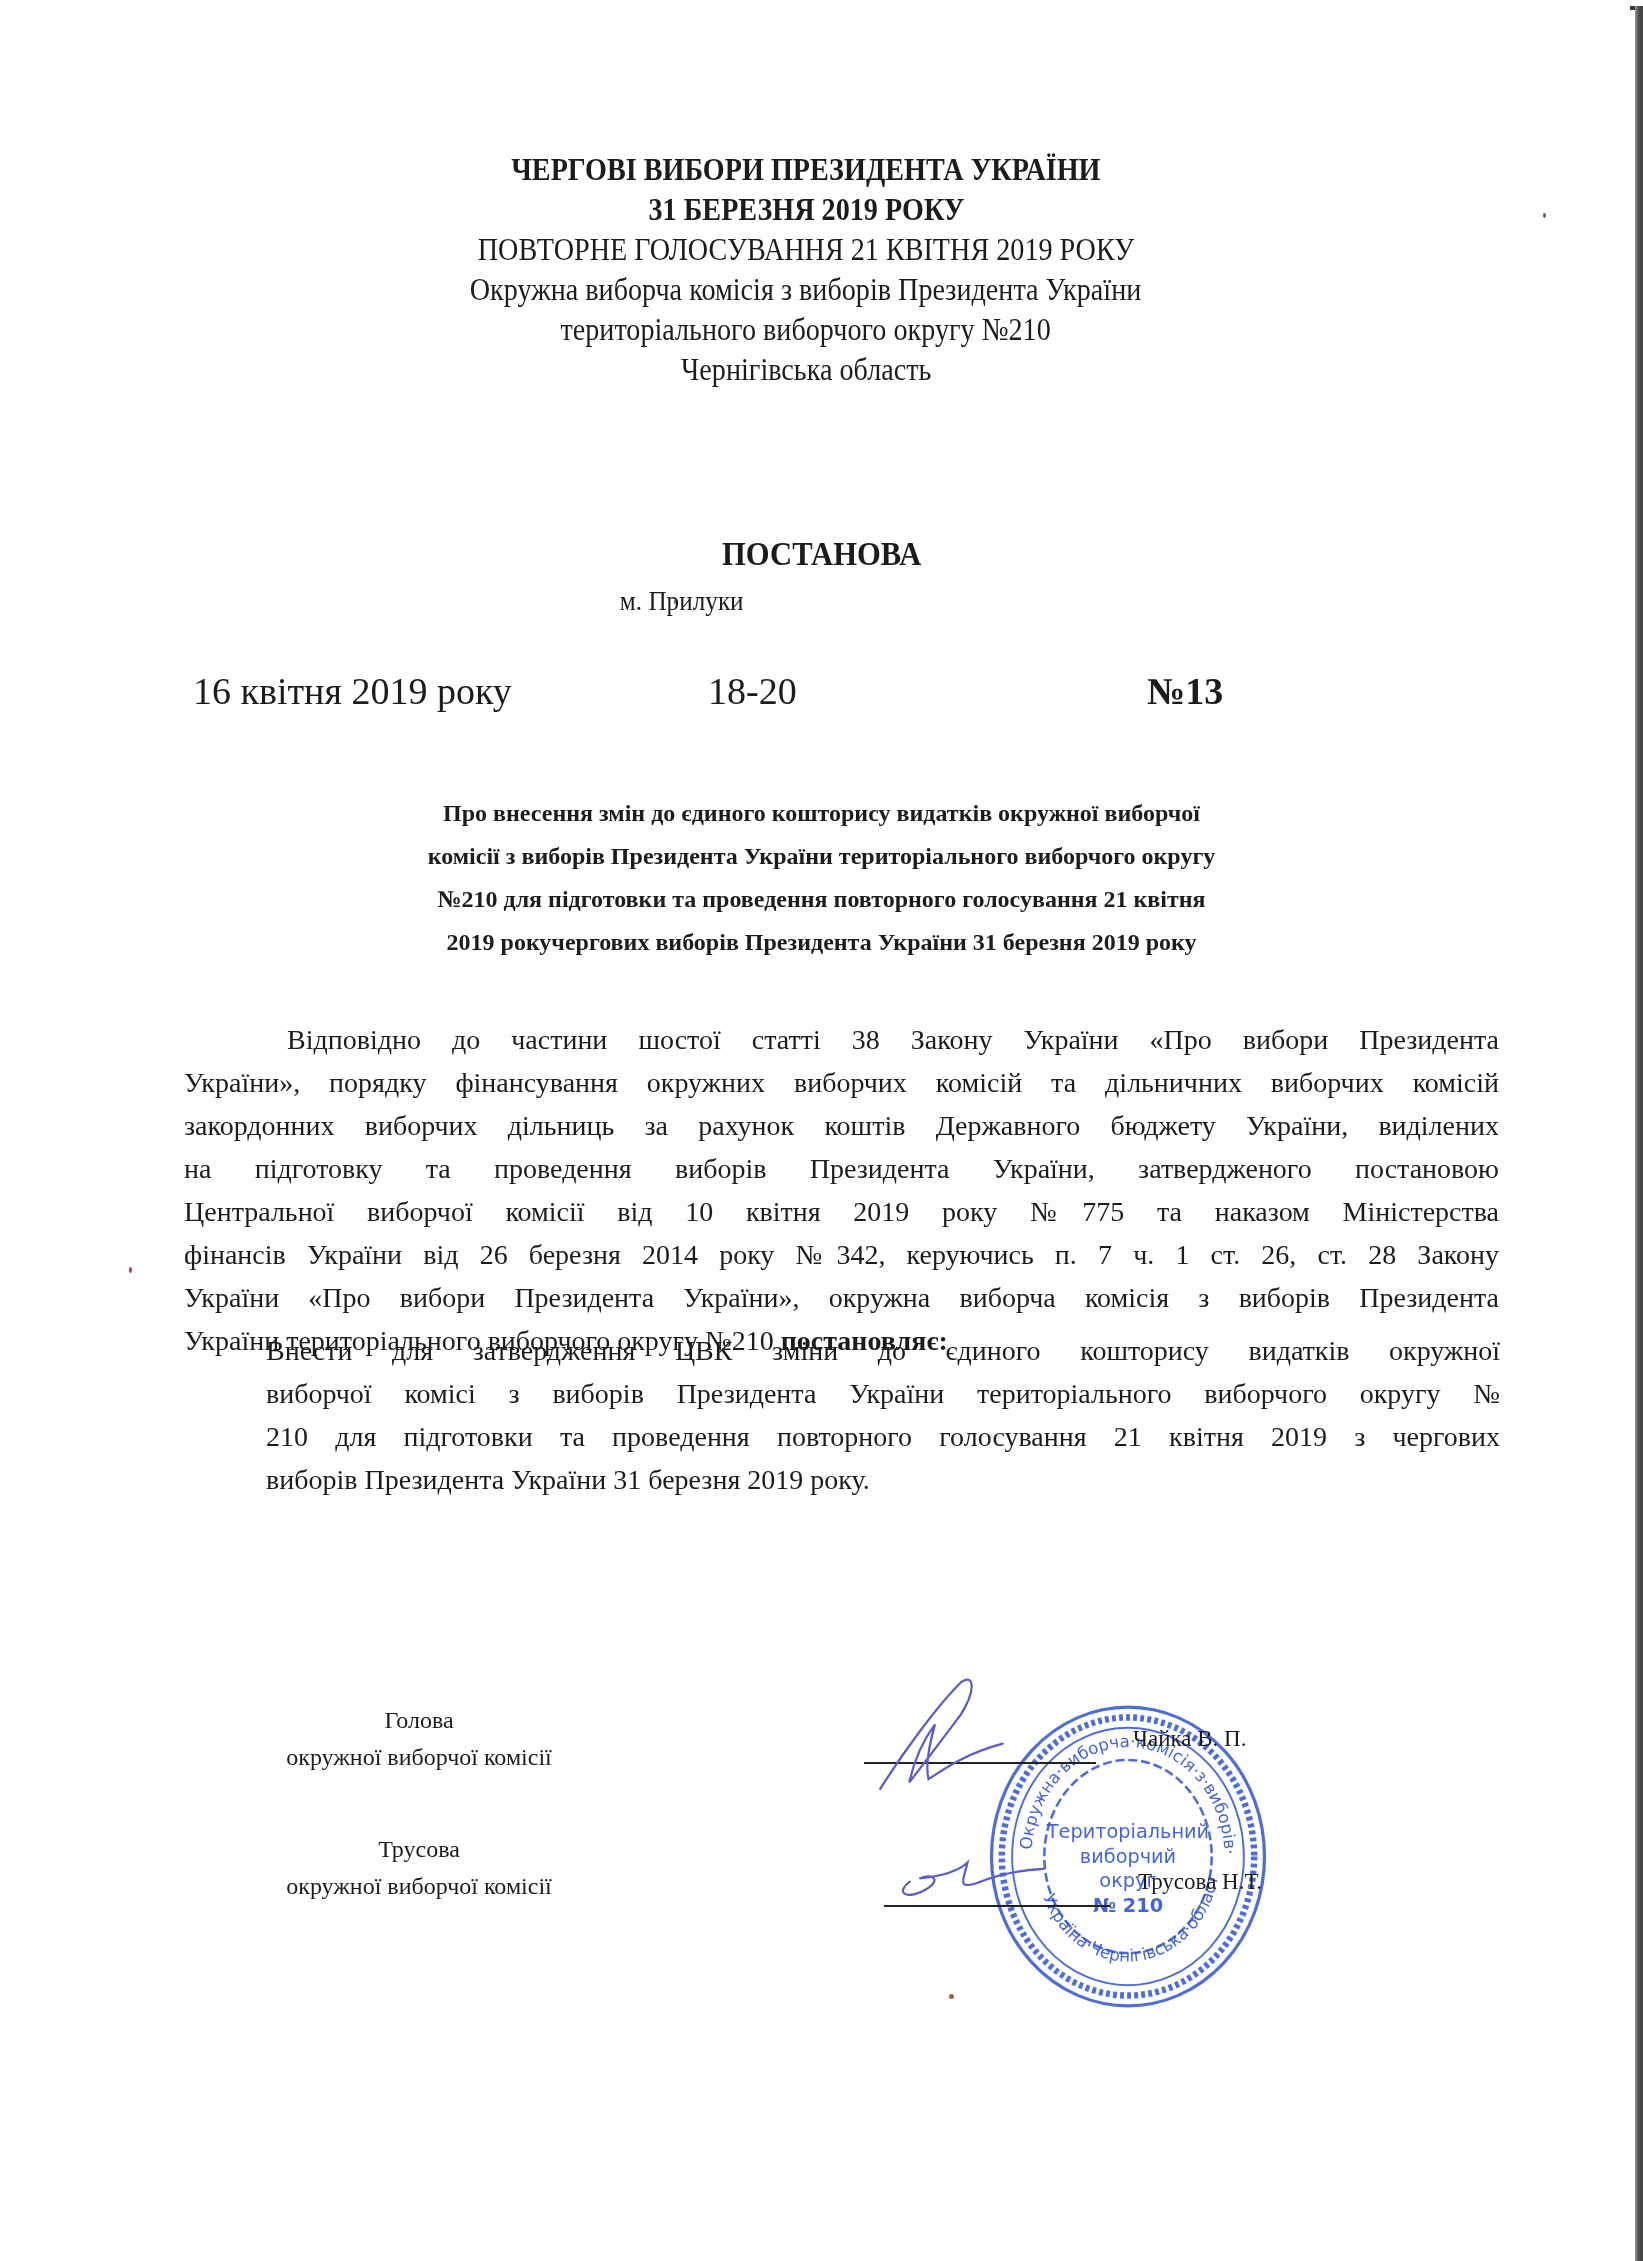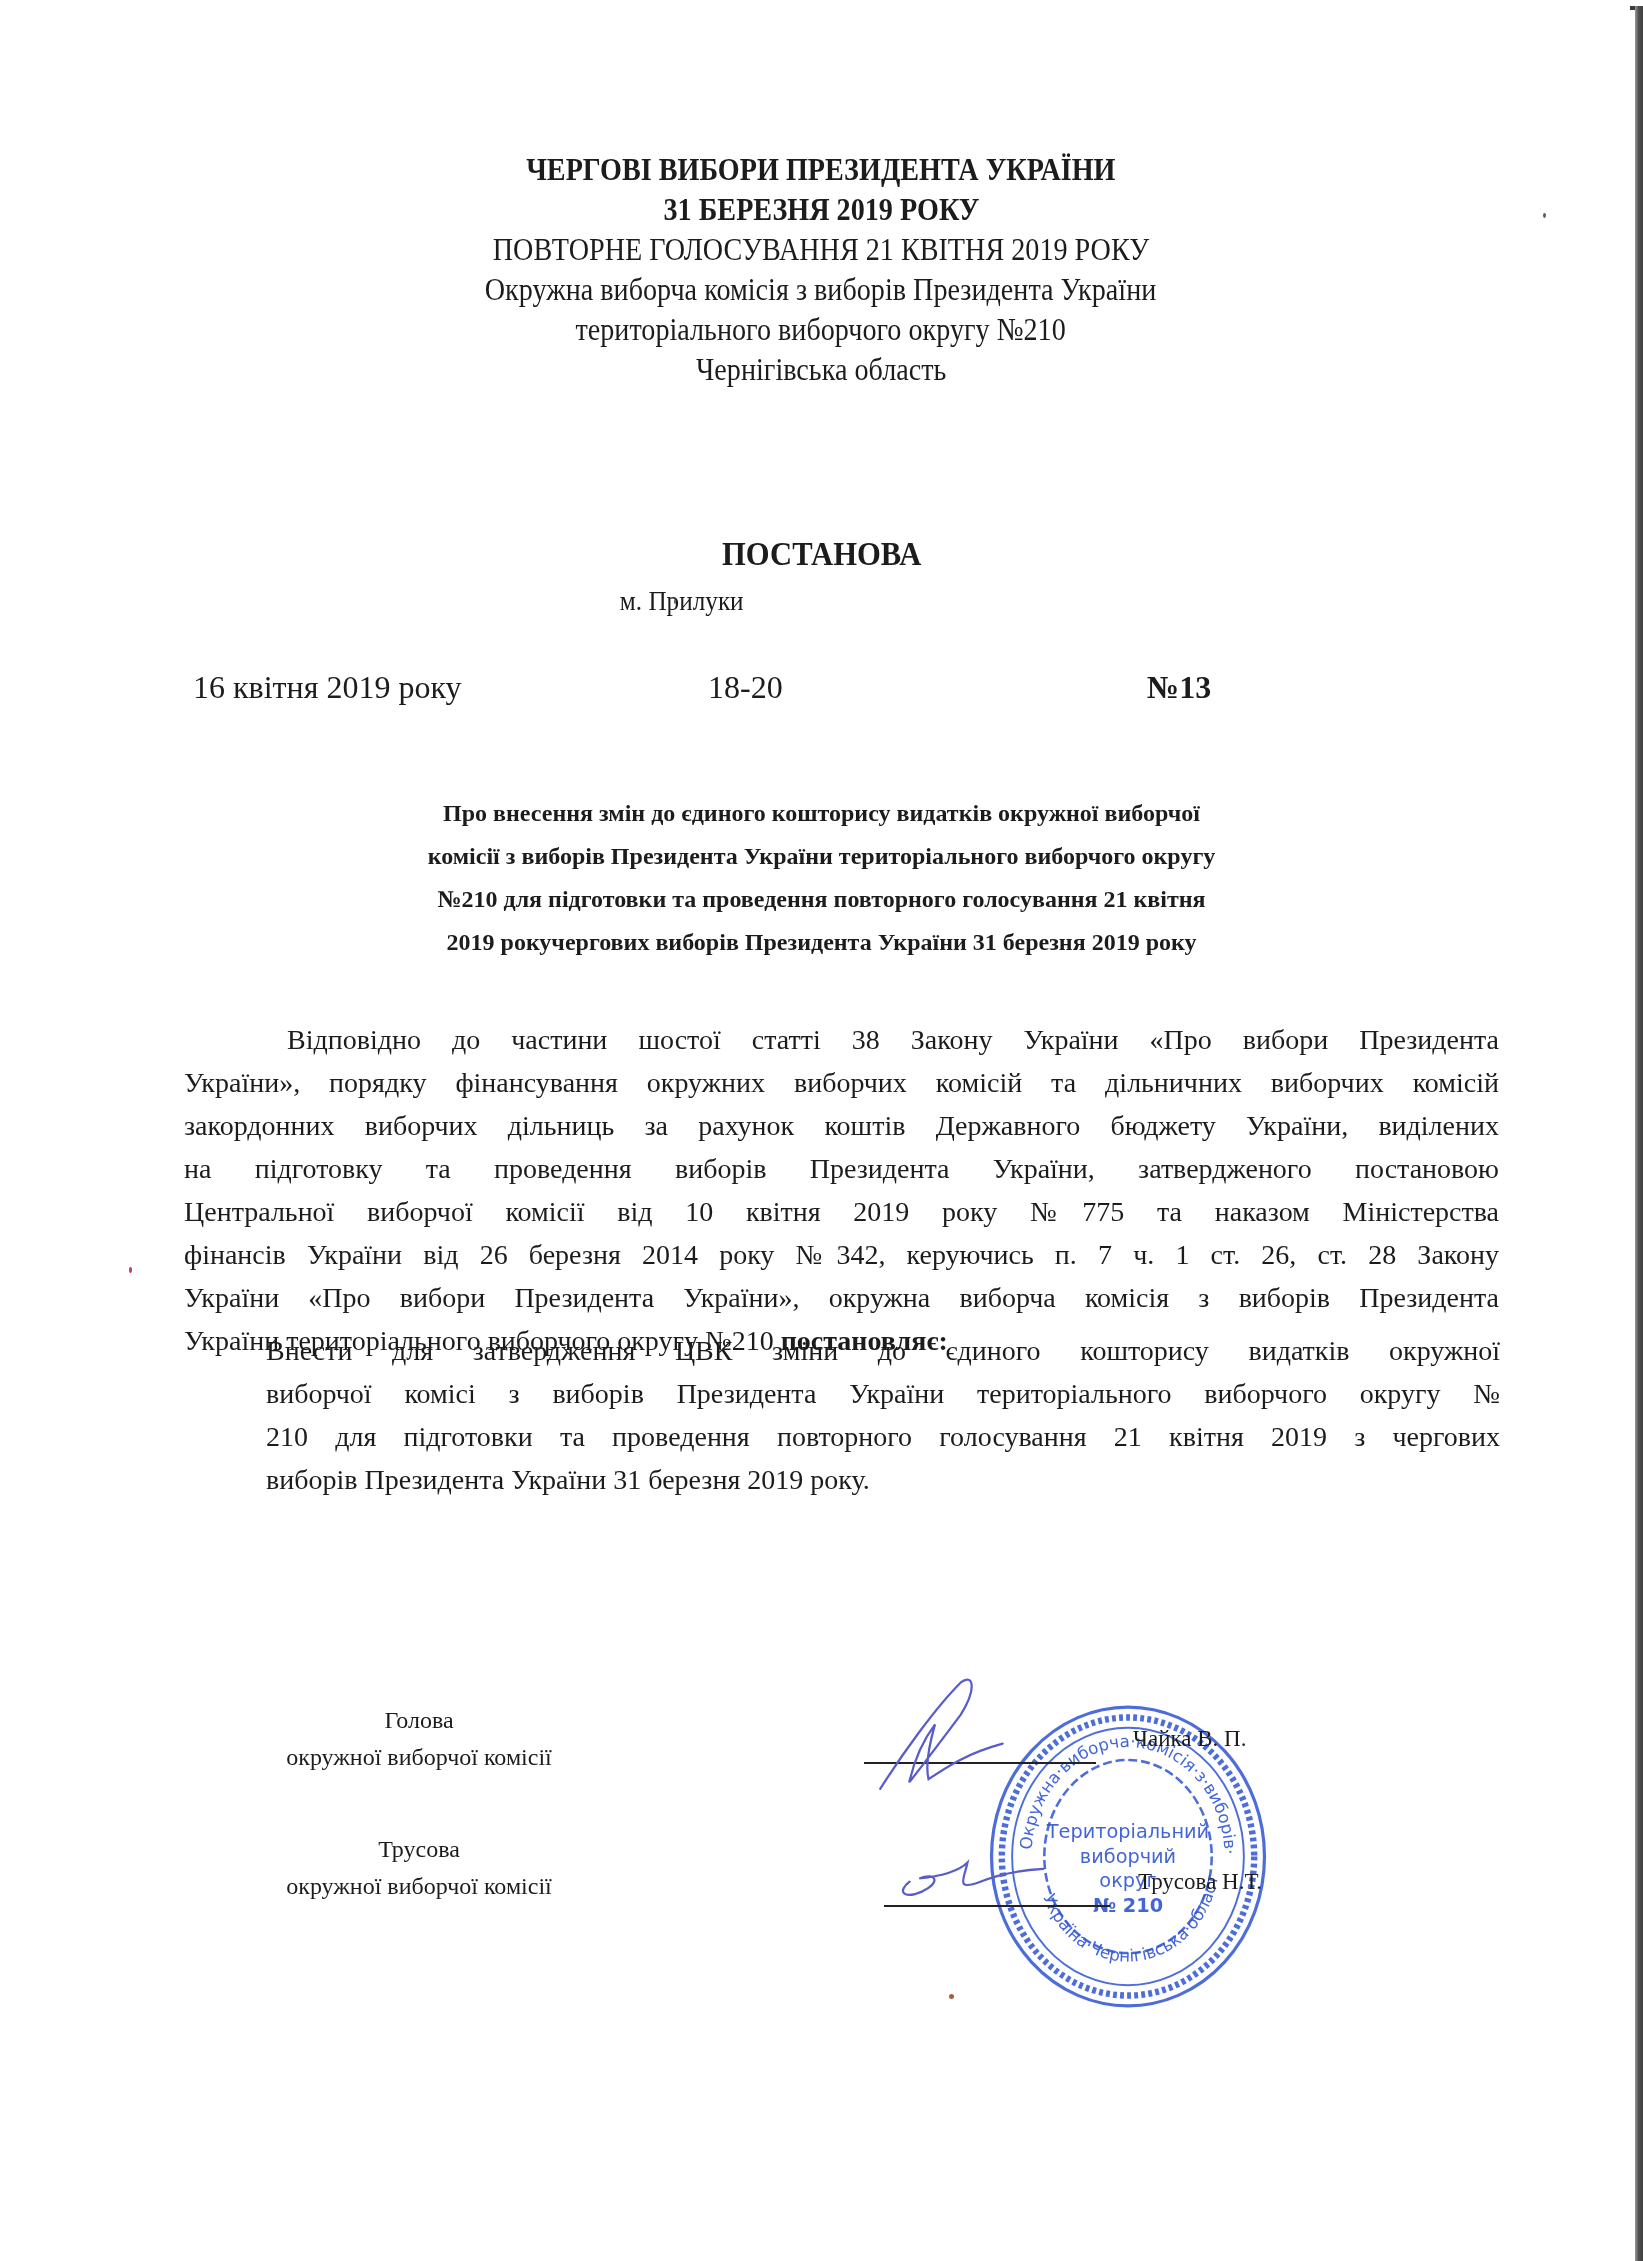--- a/index.html
+++ b/index.html
@@ -9,30 +9,30 @@
       color: #1c1c1c;
     }
     .page { position: absolute; left: 0; top: 0; width: 1644px; height: 2261px; background: #ffffff; }
     .scan-edge {
       position: absolute; left: 1635px; top: 6.4px; width: 9px; height: 2255px;
       background: linear-gradient(to right, #9a9a9a 0%, #505050 40%, #3a3a3a 100%);
     }
     .scan-edge-top {
       position: absolute; left: 1630px; top: 6.4px; width: 14px; height: 3.9px; background: #3a3a3a;
     }
-    .center-block { position: absolute; left: 0; width: 1612px; text-align: center; padding-left: 15px; }
+    .center-block { position: absolute; left: 0; width: 1612px; text-align: center; }
     .hdr-line { display: block; white-space: nowrap; line-height: 1; }
     .hdr-bold { font-weight: bold; font-size: 32px; transform: scaleX(0.88); }
     .hdr-reg { font-size: 32px; transform: scaleX(0.88); }
     .scx { display: inline-block; transform-origin: center; }
 
     .post-title { position: absolute; top: 535px; left: 0; width: 1644px; text-align: center; font-size: 34px; font-weight: bold; }
     .city { position: absolute; top: 585px; left: 0; width: 1364px; text-align: center; font-size: 28px; }
 
-    .meta-row { position: absolute; top: 669px; left: 0; width: 1644px; height: 39px; font-size: 32px; }
+    .meta-row { position: absolute; top: 669px; left: 0; width: 1644px; height: 39px; font-size: 38px; }
     .meta-date { position: absolute; left: 193px; top: 0; }
     .meta-time { position: absolute; left: 708px; top: 0; }
     .meta-num { position: absolute; left: 1147px; top: 0; font-weight: bold; }
 
     .subject { position: absolute; top: 792px; left: 193px; width: 1257px; text-align: center; font-weight: bold; font-size: 24px; line-height: 43px; }
     .subject span { display: block; white-space: nowrap; }
 
     .body-para { position: absolute; top: 1018px; left: 184px; width: 1315px; font-size: 28px; line-height: 43px; text-align: justify; }
     .body-para .ln { display: block; white-space: nowrap; text-align: justify; text-align-last: justify; }
     .body-para .ln.first { text-indent: 103px; }

